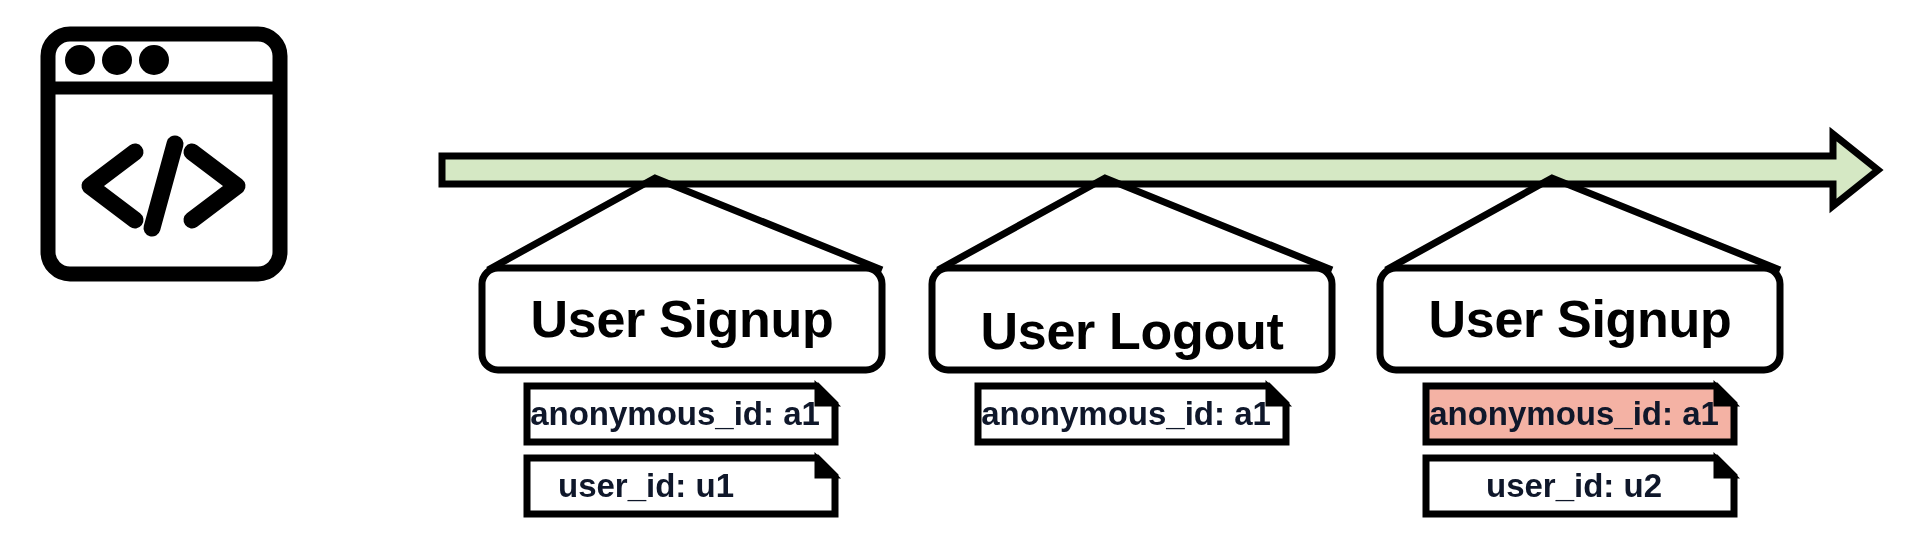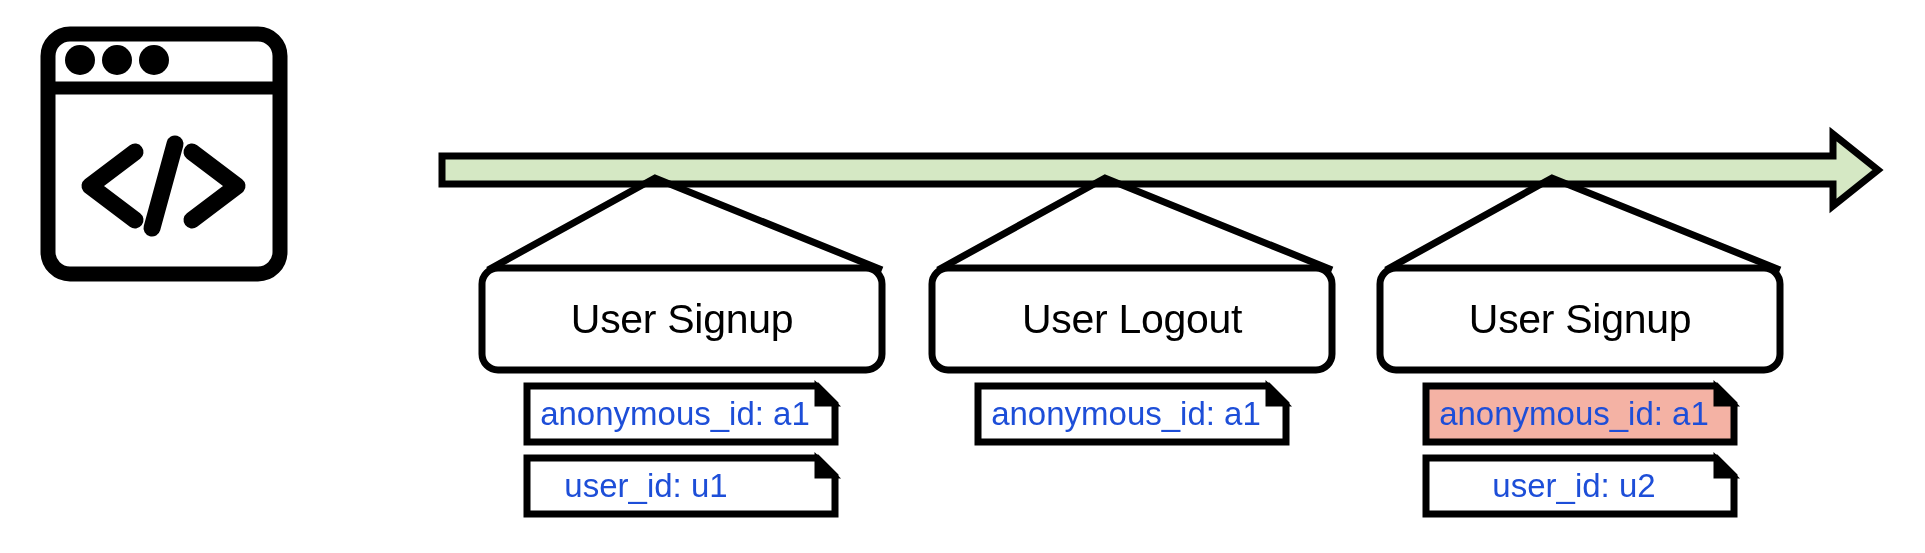--- a/index.html
+++ b/index.html
@@ -23,29 +23,29 @@
   }
   .lbl {
     position: absolute;
     display: flex;
     align-items: center;
     justify-content: center;
     pointer-events: none;
     white-space: nowrap;
   }
   .event-label {
-    font-size: 41px;
-    font-weight: normal;
+    font-size: 52px;
+    font-weight: bold;
     color: #000000;
     letter-spacing: -0.3px;
   }
   .note-label {
     font-size: 33px;
-    font-weight: normal;
-    color: #1d4ed8;
+    font-weight: bold;
+    color: #0f172a;
   }
 </style>
 </head>
 <body>
 
 <svg id="canvas" viewBox="0 0 1925 553" xmlns="http://www.w3.org/2000/svg">
 
   <g>
 
     <rect x="48" y="34" width="232" height="240" rx="22" ry="22" fill="#ffffff" stroke="#000000" stroke-width="15"></rect>
@@ -102,18 +102,18 @@
       <path d="M 1426,458 L 1716,458 L 1734,476 L 1734,514 L 1426,514 Z" fill="#ffffff" stroke="#000000" stroke-width="7" stroke-linejoin="miter"></path>
       <path d="M 1716,458 L 1734,476 L 1716,476 Z" fill="#000000" stroke="#000000" stroke-width="5" stroke-linejoin="miter"></path>
     </g>
   </g>
 </svg>
 
 <div class="lbl event-label" style="left:482px; top:268px; width:400px; height:102px;">User Signup</div>
 <div class="lbl note-label" style="left:527px; top:386px; width:296px; height:56px;">anonymous_id: a1</div>
 <div class="lbl note-label" style="left:498px; top:458px; width:296px; height:56px;">user_id: u1</div>
 
-<div class="lbl event-label" style="left:932px; top:268px; width:400px; height:102px;">User Logout</div>
+<div class="lbl event-label" style="left:932px; top:280px; width:400px; height:102px;">User Logout</div>
 <div class="lbl note-label" style="left:978px; top:386px; width:296px; height:56px;">anonymous_id: a1</div>
 
 <div class="lbl event-label" style="left:1380px; top:268px; width:400px; height:102px;">User Signup</div>
 <div class="lbl note-label" style="left:1426px; top:386px; width:296px; height:56px;">anonymous_id: a1</div>
 <div class="lbl note-label" style="left:1426px; top:458px; width:296px; height:56px;text-align:center;">user_id: u2</div>
 
 </body></html>

